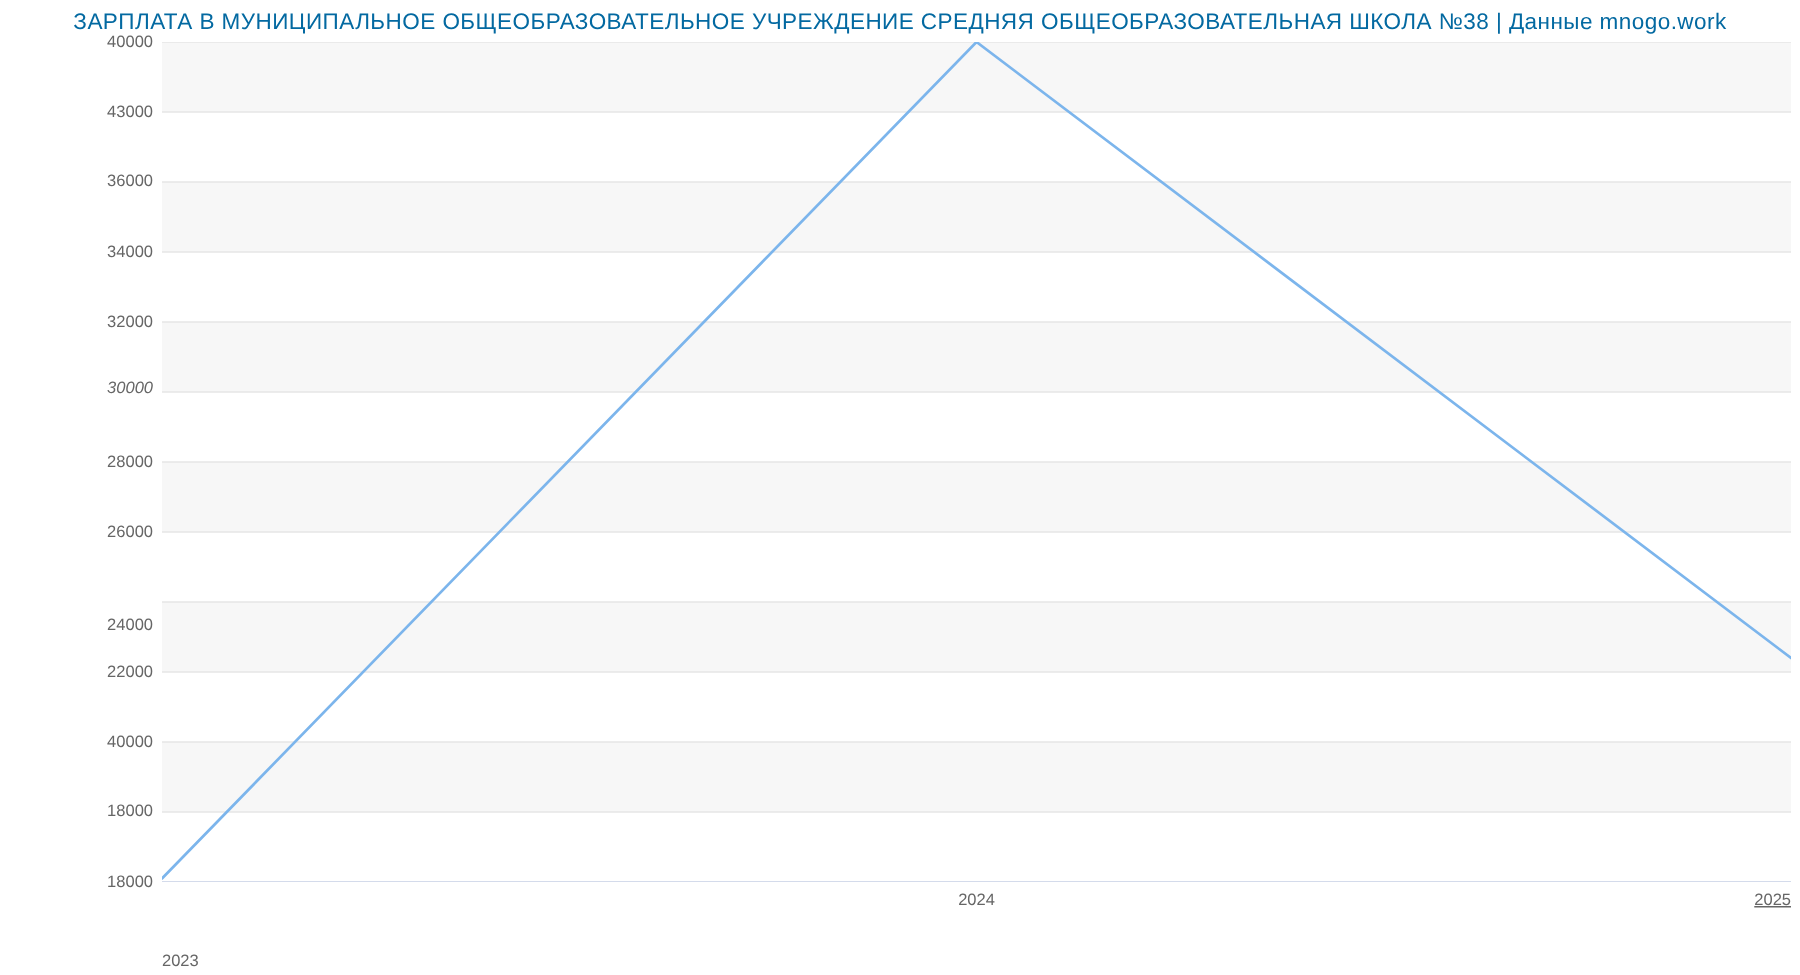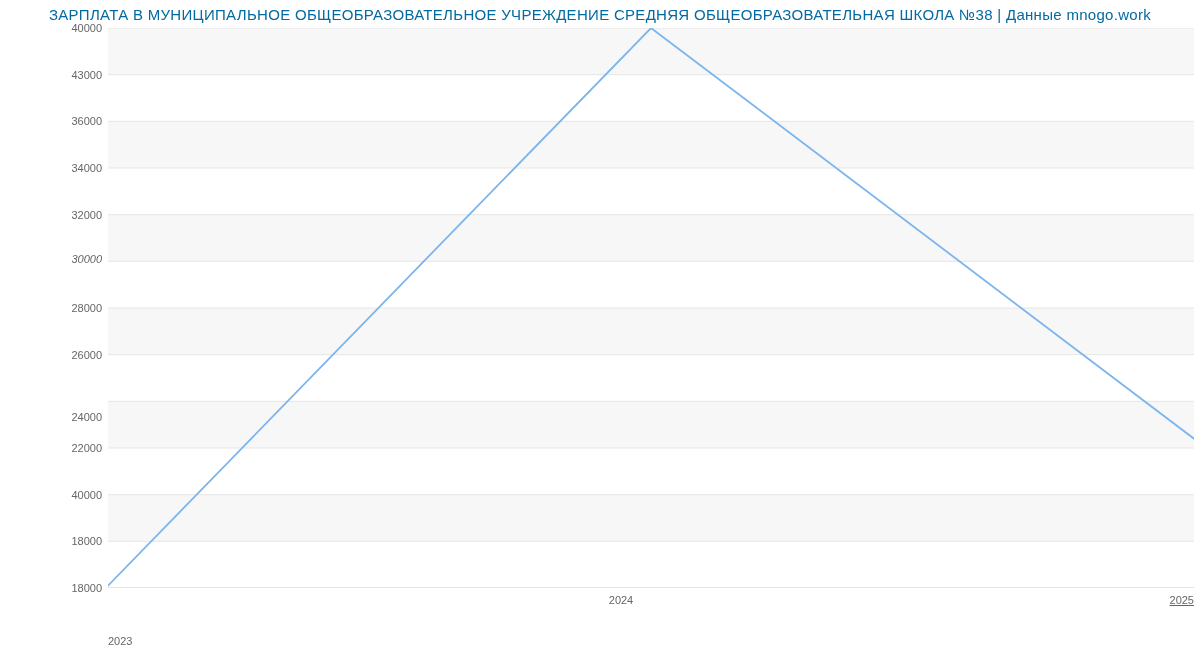--- a/index.html
+++ b/index.html
@@ -102,17 +102,17 @@
       <div class="y-tick-label" style="top: 308px;">28000</div>
       <div class="y-tick-label" style="top: 259px; font-style: italic;">30000</div>
       <div class="y-tick-label" style="top: 214.667px;">32000</div>
       <div class="y-tick-label" style="top: 168px;">34000</div>
       <div class="y-tick-label" style="top: 121.333px;">36000</div>
       <div class="y-tick-label" style="top: 74.6667px;">43000</div>
       <div class="y-tick-label" style="top: 28px;">40000</div>
     </div>
   <div id="x-labels">
       <div class="x-tick-label first" style="left: 108px;">2023</div>
-      <div class="x-tick-label" style="left: 621px;">2024</div>
+      <div class="x-tick-label" style="left: 651px;">2024</div>
       <div class="x-tick-label last" style="left: 1194px;">2025</div>
     </div>
 
 </div>
 
 </body></html>

